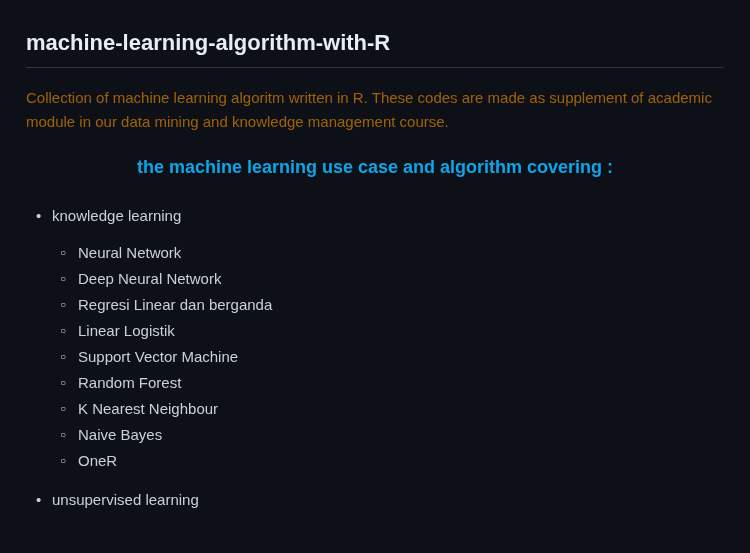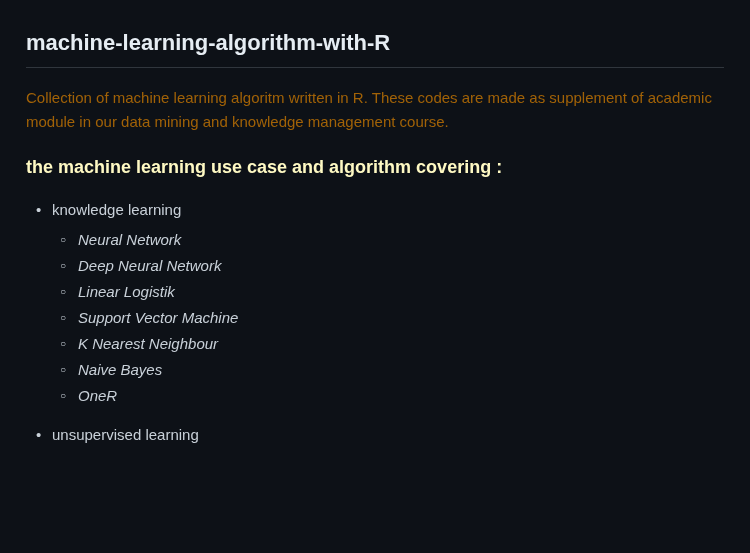--- a/index.html
+++ b/index.html
@@ -23,46 +23,46 @@
       padding-bottom: 8px;
       border-bottom: 1px solid #30363d;
     }
     .description {
       color: #a16207;
       margin-top: 18px;
       margin-bottom: 16px;
       line-height: 1.6;
     }
     h2 {
-      color: #fef9c3;
+      color: #0ea5e9;
       font-size: 18px;
       font-weight: 600;
       margin-top: 20px;
-      margin-bottom: 16px;
+      margin-bottom: 22px;
+      text-align: center;
     }
     ul {
       list-style: none;
       padding-left: 0;
     }
     ul.outer > li {
       position: relative;
       padding-left: 26px;
       margin-bottom: 4px;
       line-height: 1.7;
     }
     ul.outer > li::before {
       content: "•";
       position: absolute;
       left: 10px;
       color: #c9d1d9;
     }
     ul.inner {
-      margin-top: 5px;
+      margin-top: 12px;
       margin-bottom: 14px;
-      font-style: italic;
     }
     ul.inner > li {
       position: relative;
       padding-left: 26px;
       margin-bottom: 2px;
       line-height: 1.6;
     }
     ul.inner > li::before {
       content: "○";
       position: absolute;
@@ -80,22 +80,24 @@
 <p class="description">Collection of machine learning algoritm written in R. These codes are made as supplement of academic module in our data mining and knowledge management course.</p>
 
 <h2>the machine learning use case and algorithm covering :</h2>
 
 <ul class="outer">
   <li>
     <span>knowledge learning</span>
     <ul class="inner">
       <li>Neural Network</li>
       <li>Deep Neural Network</li>
+      <li>Regresi Linear dan berganda</li>
       <li>Linear Logistik</li>
       <li>Support Vector Machine</li>
+      <li>Random Forest</li>
       <li>K Nearest Neighbour</li>
       <li>Naive Bayes</li>
       <li>OneR</li>
     </ul>
   </li>
   <li>
     <span>unsupervised learning</span>
     
   </li>
 </ul>

